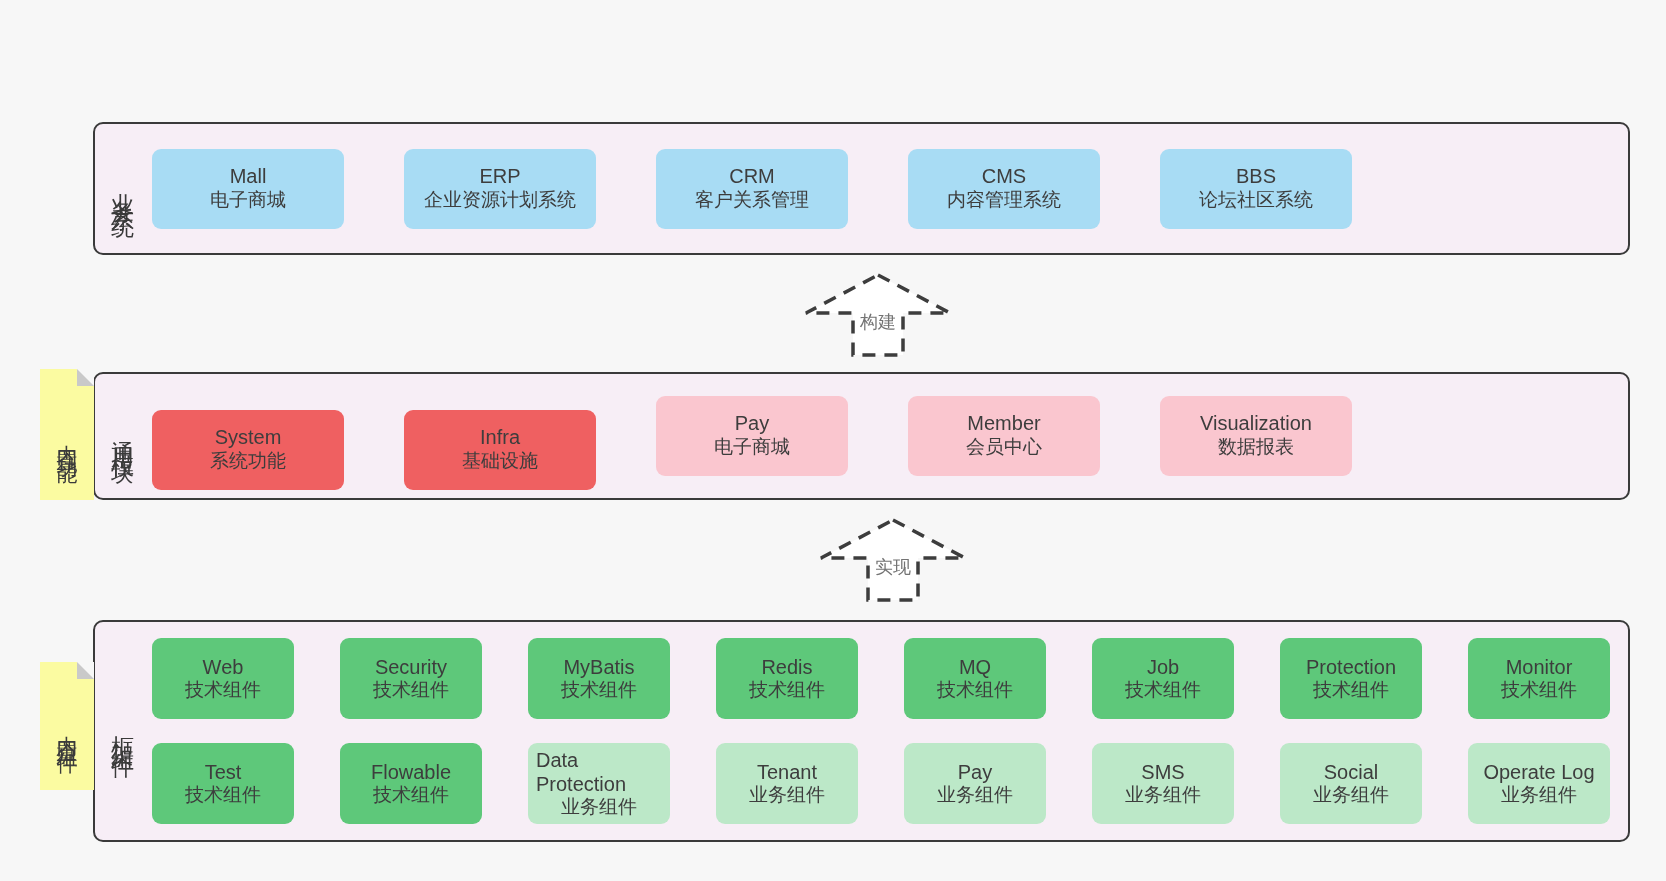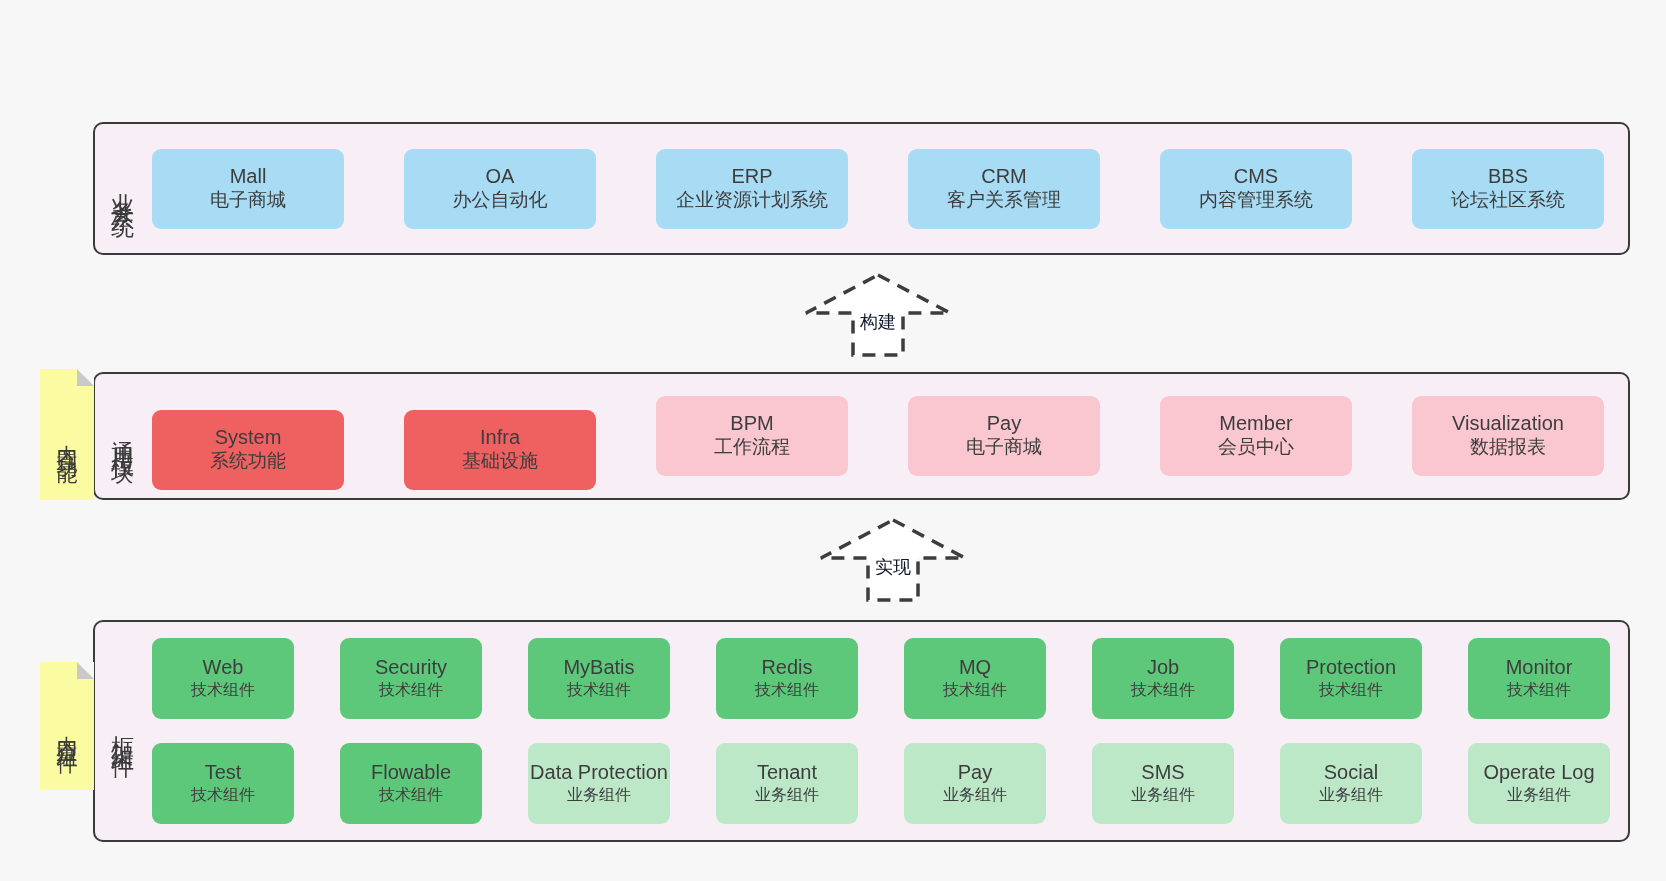--- a/index.html
+++ b/index.html
@@ -71,23 +71,23 @@
   
   .comp-rows {
     flex: 1;
     display: flex;
     flex-direction: column;
     justify-content: center;
     gap: 24px;
     padding-right: 16px;
   }
   .c-row { display: flex; gap: 46px; }
-  .c-row .box { width: 142px; height: 81px; padding: 2px; }
+  .c-row .box { width: 142px; height: 81px; padding: 8px; }
   .c-row .box-title { font-size: 20px; line-height: 24px; }
-  .c-row .box-subtitle { font-size: 16px; line-height: 24px; }
+  .c-row .box-subtitle { font-size: 19px; line-height: 24px; }
 
   
   .note {
     position: absolute;
     left: 40px;
     width: 54px;
     background: #fbfba1;
     z-index: 3;
     display: flex;
     align-items: center;
@@ -121,37 +121,33 @@
   .arrow2 { left: 818px; top: 513px; }
   .arrow svg { display: block; }
   .arrow-label {
     position: absolute;
     left: 50%;
     top: 42px;
     transform: translateX(-50%);
     background: #ffffff;
     padding: 0 3px;
     font-size: 18px;
-    color: #0f172a;
+    color: #737373;
     white-space: nowrap;
   }
 </style>
 </head>
 <body>
 
 <div class="section sec1">
   <div class="v-label">业务系统</div>
   <div class="row">
       <div class="box blue">
     <div class="box-title">Mall</div>
     <div class="box-subtitle">电子商城</div>
-  </div>
-      <div class="box blue">
-    <div class="box-title">OA</div>
-    <div class="box-subtitle">办公自动化</div>
   </div>
       <div class="box blue">
     <div class="box-title">ERP</div>
     <div class="box-subtitle">企业资源计划系统</div>
   </div>
       <div class="box blue">
     <div class="box-title">CRM</div>
     <div class="box-subtitle">客户关系管理</div>
   </div>
       <div class="box blue">
@@ -178,24 +174,20 @@
   <div class="row">
       <div class="box red">
     <div class="box-title">System</div>
     <div class="box-subtitle">系统功能</div>
   </div>
       <div class="box red">
     <div class="box-title">Infra</div>
     <div class="box-subtitle">基础设施</div>
   </div>
       <div class="box pink">
-    <div class="box-title">BPM</div>
-    <div class="box-subtitle">工作流程</div>
-  </div>
-      <div class="box pink">
     <div class="box-title">Pay</div>
     <div class="box-subtitle">电子商城</div>
   </div>
       <div class="box pink">
     <div class="box-title">Member</div>
     <div class="box-subtitle">会员中心</div>
   </div>
       <div class="box pink">
     <div class="box-title">Visualization</div>
     <div class="box-subtitle">数据报表</div>

